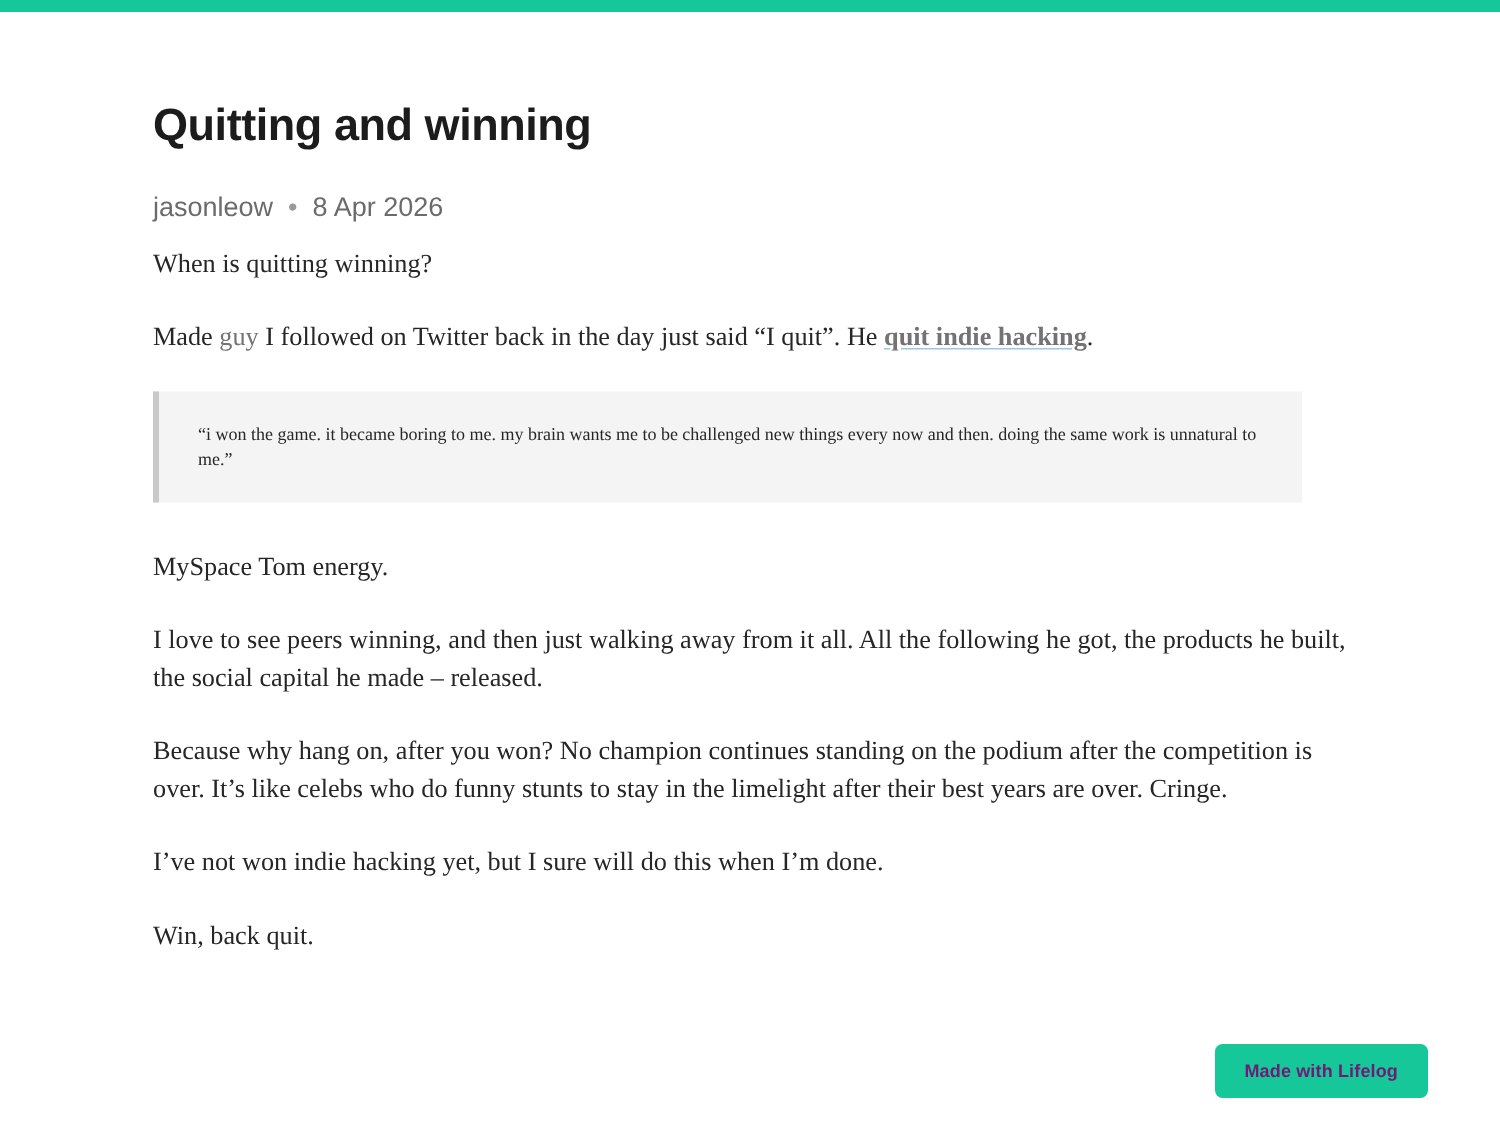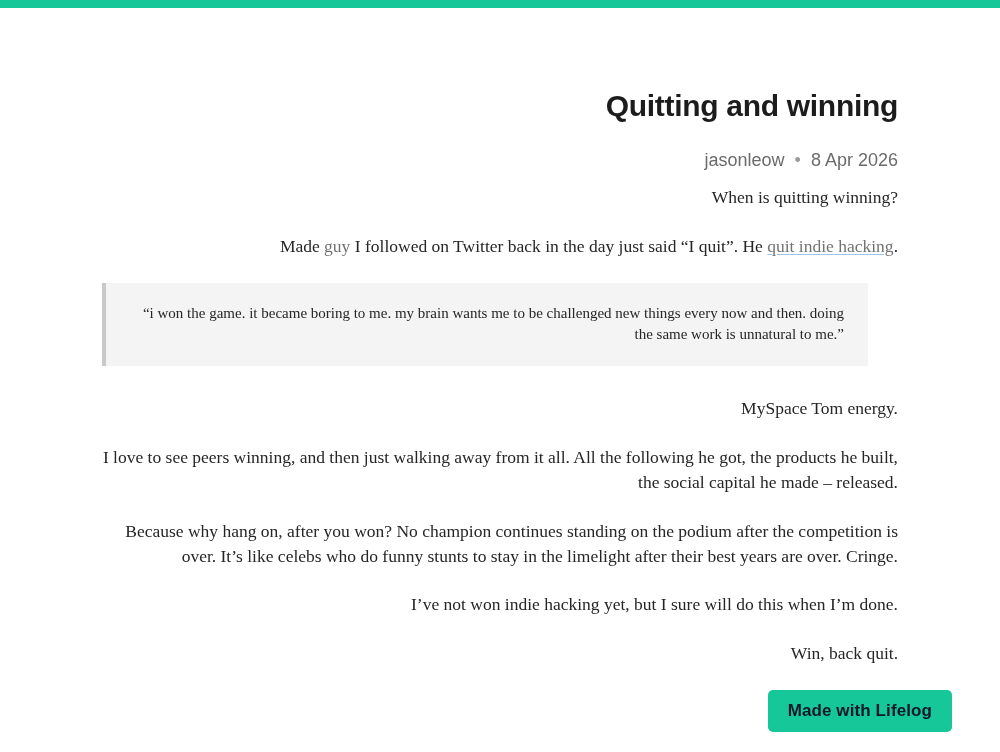--- a/index.html
+++ b/index.html
@@ -27,22 +27,21 @@
     position: absolute;
     top: 8px;
     left: 0;
     width: 1000px;
     height: 744px;
     background: #ffffff;
   }
   .content {
     margin: 0 auto;
     width: 796px;
-    padding-top: 80px;
-    text-align: right;
+    padding-top: 58px;
   }
   h1.post-title {
     font-family: "Liberation Sans", sans-serif;
     font-size: 30px;
     font-weight: bold;
     letter-spacing: -0.3px;
     color: #1c1c1c;
     margin: 0 0 26px 0;
     line-height: 1.2;
   }
@@ -64,43 +63,44 @@
     color: #262626;
   }
   a.inline-link {
     color: #737373;
     text-decoration: none;
   }
   a.inline-link.underlined {
     text-decoration: underline;
     text-decoration-color: #9fc4e8;
     text-underline-offset: 2px;
+    font-weight: bold;
   }
   blockquote.quote {
     margin: 0 0 30px 0;
     background: #f4f4f4;
     border-left: 4px solid #c9c9c9;
     padding: 20px 24px 20px 26px;
     width: 766px;
     box-sizing: border-box;
   }
   blockquote.quote p {
     margin: 0;
-    font-size: 15px;
+    font-size: 12px;
     line-height: 1.45;
     color: #262626;
   }
   .footer-badge {
     position: absolute;
     right: 48px;
     bottom: 20px;
     background: #16c79a;
-    color: #0f172a;
+    color: #701a75;
     font-family: "Liberation Sans", sans-serif;
-    font-size: 17px;
+    font-size: 12px;
     font-weight: bold;
     padding: 11px 20px;
     border-radius: 5px;
     border: none;
     cursor: pointer;
     letter-spacing: 0.1px;
   }
 </style>
 </head>
 <body>

